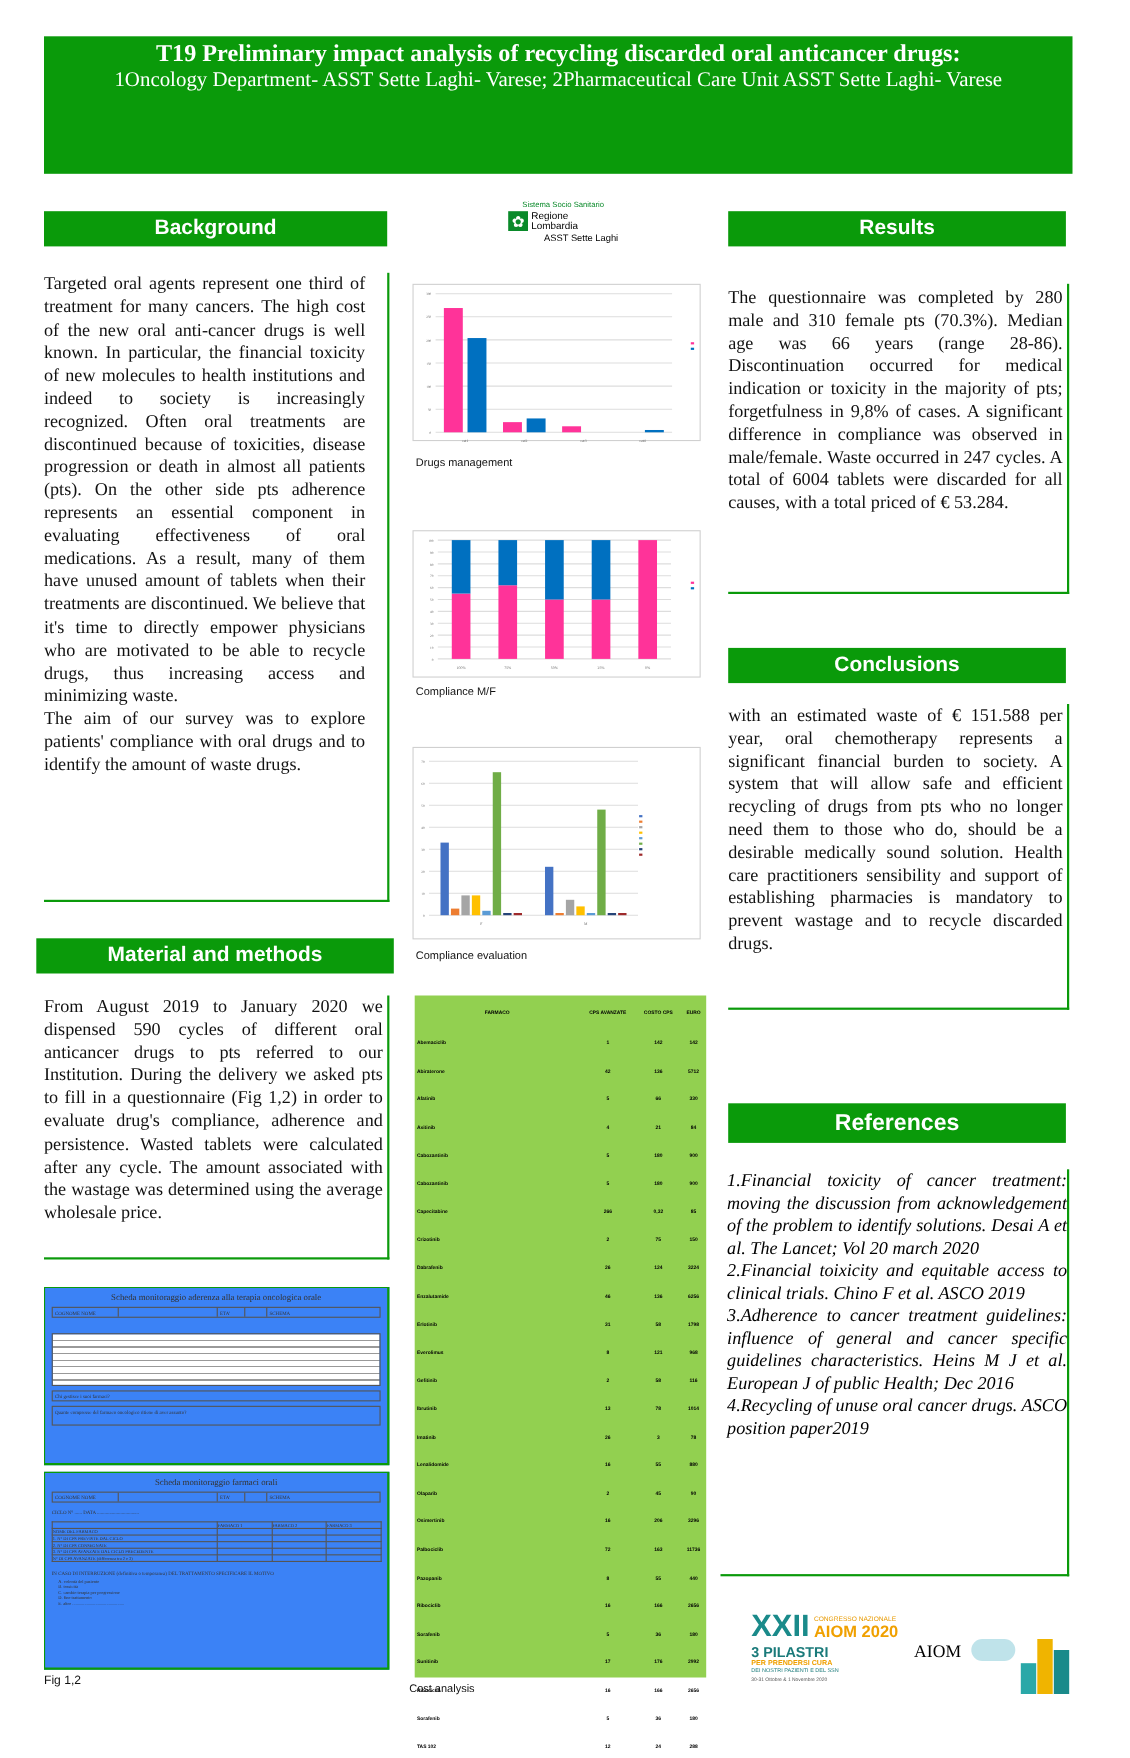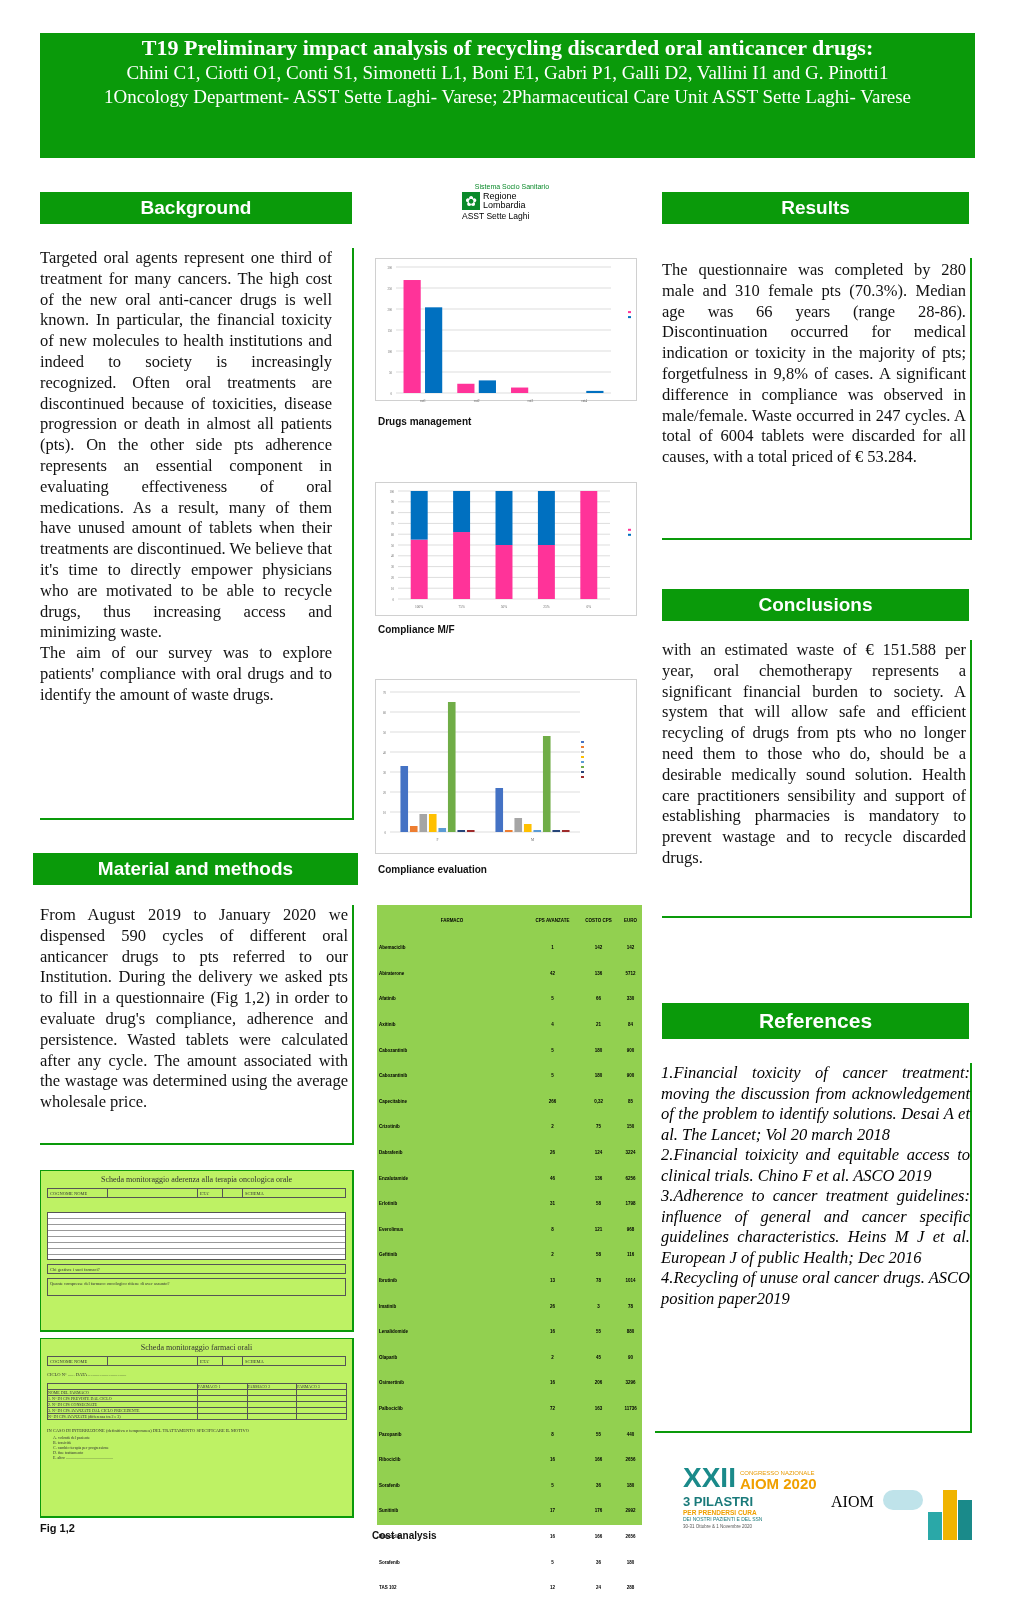--- a/index.html
+++ b/index.html
@@ -6,49 +6,48 @@
 body{width:1027px;height:1598px;background:#fff;position:relative;font-family:"Liberation Serif",serif;overflow:hidden}
 .abs{position:absolute}
 .header{left:40px;top:33px;width:935px;height:125px;background:#0a9a0a;color:#fff;text-align:center}
 .header .t1{font-weight:bold;font-size:22px;margin-top:2px;line-height:26px}
 .header .t2{font-weight:bold;font-size:22px;line-height:24px}
 .header .au{font-size:19px;line-height:24px}
 .sechead{background:#0a9a0a;color:#fff;font-family:"Liberation Sans",sans-serif;font-weight:bold;font-size:19px;text-align:center;height:32px;line-height:32px}
 .body{font-size:16.5px;line-height:20.8px;text-align:justify;color:#111}
 .boxr{border-right:2px solid #0a9a0a;border-bottom:2px solid #0a9a0a}
 .boxl{border-left:2px solid #0a9a0a;border-bottom:2px solid #0a9a0a}
-.cap{font-family:"Liberation Sans",sans-serif;font-weight:bold;font-size:10px;color:#111}
+.cap{font-family:"Liberation Sans",sans-serif;font-weight:normal;font-size:10px;color:#111}
 .chartbox{border:1px solid #d0d0d0;background:#fff}
 .ref{font-style:italic;font-size:16.5px;line-height:20.5px;text-align:justify}
 table.cost{border-collapse:collapse;width:100%;font-family:"Liberation Sans",sans-serif;font-size:4.5px;font-weight:bold}
 .cost td{height:25.6px;padding:0 2px}
-.form{border:1px solid #0a9a0a;border-right:2px solid #0a9a0a;border-bottom:2px solid #0a9a0a;background:#bef264;font-size:5px;color:#333}
+.form{border:1px solid #0a9a0a;border-right:2px solid #0a9a0a;border-bottom:2px solid #0a9a0a;background:#3b82f6;font-size:5px;color:#333}
 .ftitle{text-align:center;font-size:8px;margin:4px 0}
 .fbox{border:1px solid #555;height:10px;margin:4px 6px;display:flex}
 .fbox span{border-right:1px solid #555;padding:0 2px;font-size:4.5px;line-height:9px}
 </style>
 </head>
 <body>
 
 <div class="abs header">
   <div class="t1">T19    Preliminary impact analysis of recycling discarded oral anticancer drugs:</div>
-  <div class="au">Chini C1, Ciotti O1, Conti S1, Simonetti L1, Boni E1, Gabri P1, Galli D2, Vallini I1 and G. Pinotti1</div>
   <div class="au">1Oncology Department- ASST Sette Laghi- Varese; 2Pharmaceutical Care Unit ASST Sette Laghi- Varese</div>
 </div>
 
 <div class="abs" style="left:462px;top:183px;width:100px;height:50px;font-family:'Liberation Sans',sans-serif">
   <div style="font-size:7px;color:#0a8a2a;text-align:center">Sistema Socio Sanitario</div>
   <div style="display:flex;align-items:center;gap:3px;margin-top:2px">
     <div style="width:18px;height:18px;background:#0a8a2a;color:#fff;font-size:14px;line-height:18px;text-align:center">✿</div>
     <div style="font-size:9px;line-height:9px">
         <div>Regione</div>
         <div>Lombardia</div>
       </div>
   </div>
-  <div style="font-size:8.5px;margin-top:1px;text-align:left">ASST Sette Laghi</div>
+  <div style="font-size:8.5px;margin-top:1px;text-align:right">ASST Sette Laghi</div>
 </div>
 
 <div class="abs sechead" style="left:40px;top:192px;width:312px">Background</div>
 <div class="abs body boxr" style="left:40px;top:248px;width:314px;height:572px;padding-right:20px">
   <div>Targeted oral agents represent one third of treatment for many cancers. The high cost of the new oral anti-cancer drugs is well known. In particular, the financial toxicity of new molecules to health institutions and indeed to society is increasingly recognized. Often oral treatments are discontinued because of toxicities, disease progression or death in almost all patients (pts). On the other side pts adherence represents an essential component in evaluating effectiveness of oral medications. As a result, many of them have unused amount of tablets when their treatments are discontinued. We believe that it's time to directly empower physicians who are motivated to be able to recycle drugs, thus increasing access and minimizing waste.</div>
   <div>The aim of our survey was to explore patients' compliance with oral drugs and to identify the amount of waste drugs.</div>
 </div>
 
 <div class="abs sechead" style="left:33px;top:853px;width:325px">Material and methods</div>
 <div class="abs body boxr" style="left:40px;top:905px;width:314px;height:240px;padding-right:4px">From August 2019 to January 2020 we dispensed 590 cycles of different oral anticancer drugs to pts referred to our Institution. During the delivery we asked pts to fill in a questionnaire (Fig 1,2) in order to evaluate drug's compliance, adherence and persistence. Wasted tablets were calculated after any cycle. The amount associated with the wastage was determined using the average wholesale price.</div>
@@ -426,21 +425,21 @@
 <div class="abs cap" style="left:372px;top:1530px">Cost analysis</div>
 
 <div class="abs sechead" style="left:662px;top:192px;width:307px">Results</div>
 <div class="abs body boxr" style="left:662px;top:258px;width:310px;height:282px;padding-right:4px;padding-top:2px">The questionnaire was completed by 280 male and 310 female pts (70.3%). Median age was 66 years (range 28-86). Discontinuation occurred for medical indication or toxicity in the majority of pts; forgetfulness in 9,8% of cases. A significant difference in compliance was observed in male/female. Waste occurred in 247 cycles. A total of 6004 tablets were discarded for all causes, with a total priced of € 53.284.</div>
 
 <div class="abs sechead" style="left:662px;top:589px;width:307px">Conclusions</div>
 <div class="abs body boxr" style="left:662px;top:640px;width:310px;height:278px;padding-right:4px">with an estimated waste of € 151.588 per year, oral chemotherapy represents a significant financial burden to society. A system that will allow safe and efficient recycling of drugs from pts who no longer need them to those who do, should be a desirable medically sound solution. Health care practitioners sensibility and support of establishing pharmacies is mandatory to prevent wastage and to recycle discarded drugs.</div>
 
 <div class="abs sechead" style="left:662px;top:1003px;width:307px;height:36px;line-height:36px;font-size:21px;font-weight:bold">References</div>
 <div class="abs boxl" style="left:655px;top:1063px;width:317px;height:370px;padding-left:6px;border-right:2px solid #0a9a0a;border-left:none">
-  <div class="ref">1.Financial toxicity of cancer treatment: moving the discussion from acknowledgement of the problem to identify solutions. Desai A et al. The Lancet; Vol 20 march 2018</div>
+  <div class="ref">1.Financial toxicity of cancer treatment: moving the discussion from acknowledgement of the problem to identify solutions. Desai A et al. The Lancet; Vol 20 march 2020</div>
   <div class="ref">2.Financial toixicity and equitable access to clinical trials. Chino F et al. ASCO 2019</div>
   <div class="ref">3.Adherence to cancer treatment guidelines: influence of general and cancer specific guidelines characteristics. Heins M J et al. European J of public Health; Dec 2016</div>
   <div class="ref">4.Recycling of unuse oral cancer drugs. ASCO position paper2019</div>
 </div>
 
 <div class="abs" style="left:683px;top:1465px;width:300px;height:80px;font-family:'Liberation Sans',sans-serif">
   <div style="display:flex;align-items:flex-end;gap:4px">
     <span style="font-size:28px;font-weight:bold;color:#1a8a8a;line-height:26px">XXII</span>
     <div>
         <div style="font-size:6px;color:#e89a00">CONGRESSO NAZIONALE</div>

